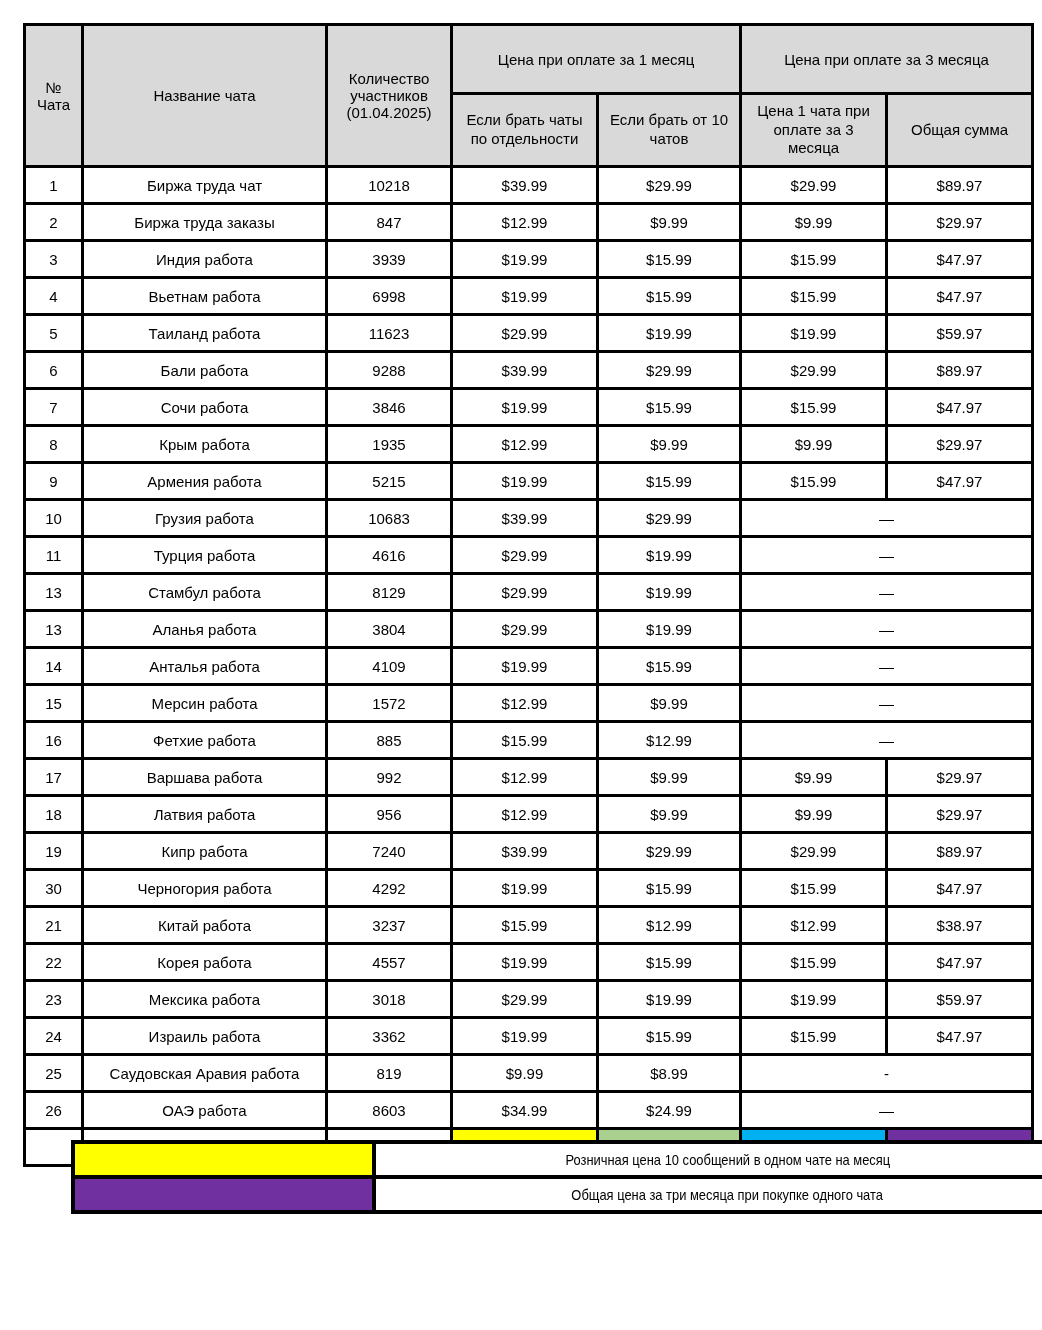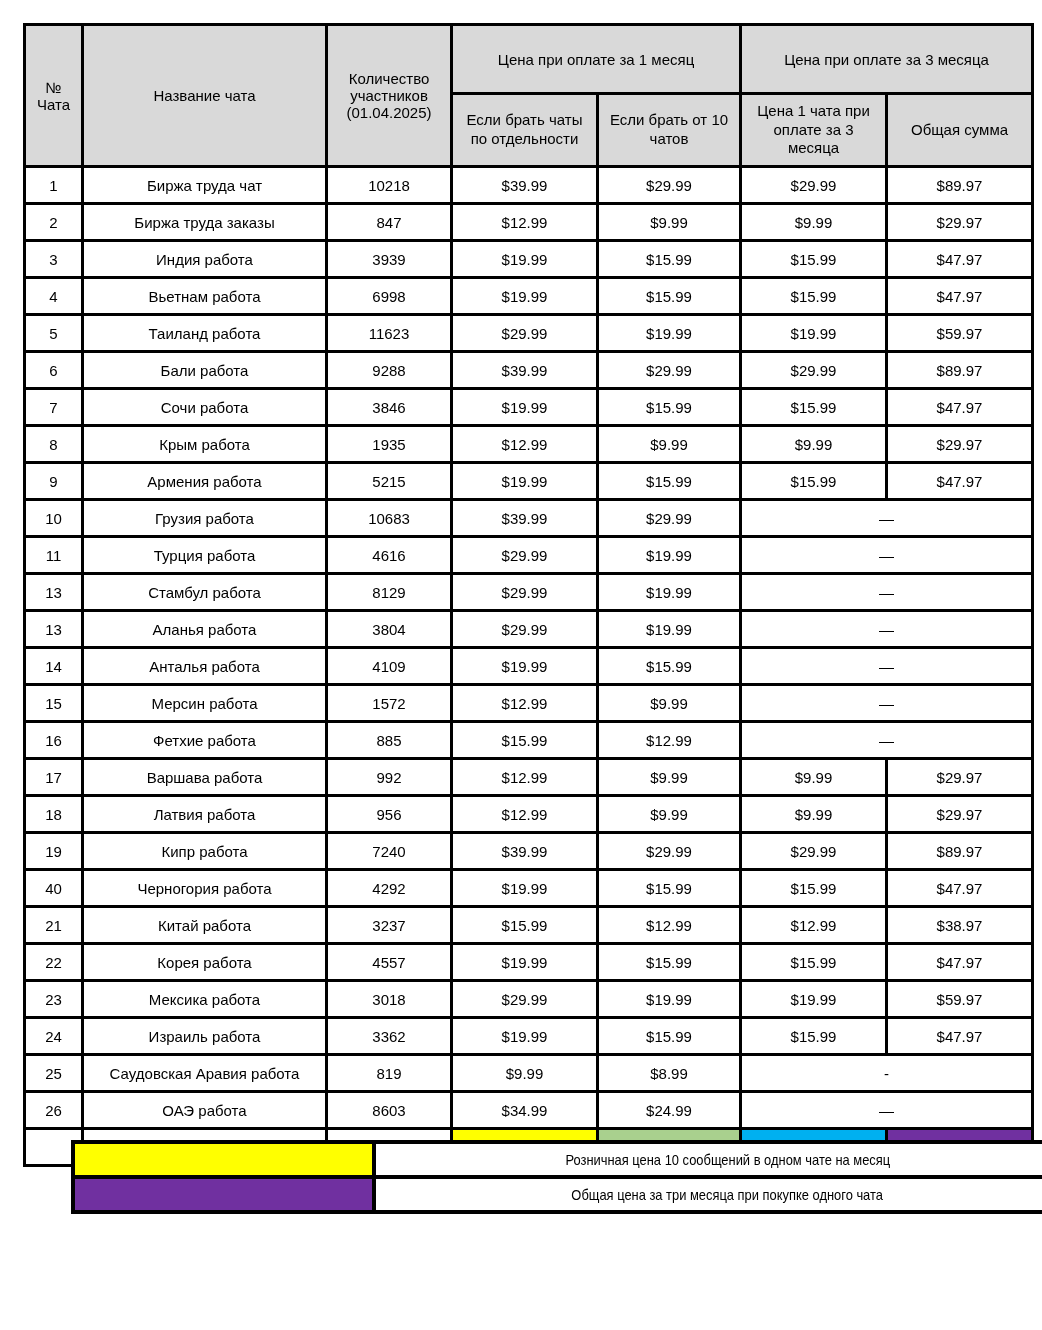--- a/index.html
+++ b/index.html
@@ -221,21 +221,21 @@
         <tr>
           <td>19</td>
           <td>Кипр работа</td>
           <td>7240</td>
           <td>$39.99</td>
           <td>$29.99</td>
           <td>$29.99</td>
           <td>$89.97</td>
         </tr>
         <tr>
-          <td>40</td>
+          <td>30</td>
           <td>Черногория работа</td>
           <td>4292</td>
           <td>$19.99</td>
           <td>$15.99</td>
           <td>$15.99</td>
           <td>$47.97</td>
         </tr>
         <tr>
           <td>21</td>
           <td>Китай работа</td>

